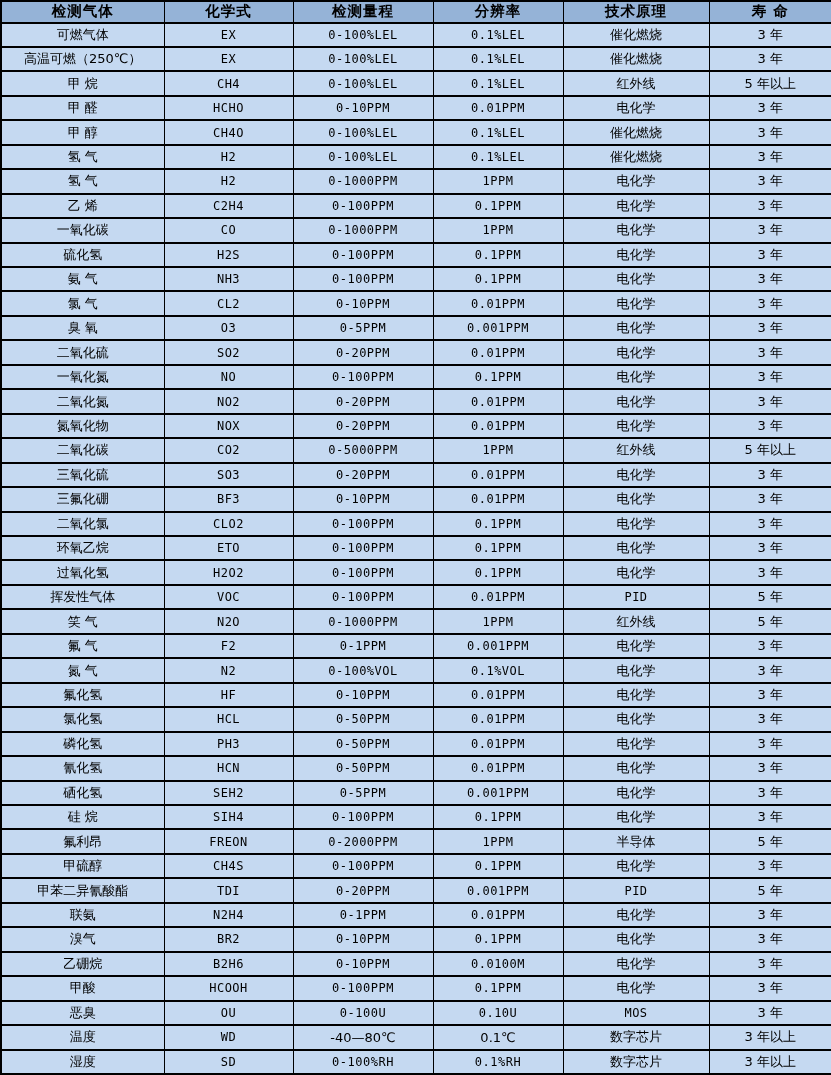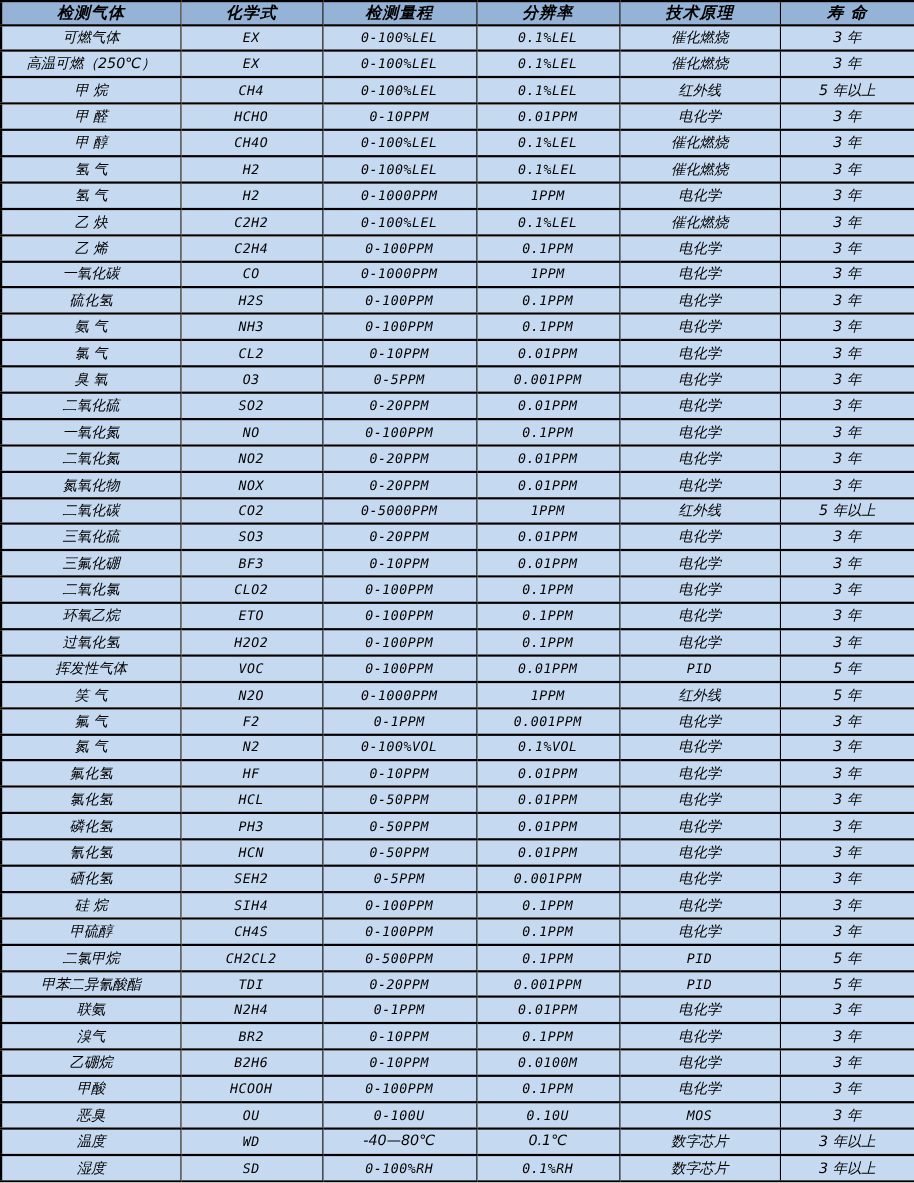--- a/index.html
+++ b/index.html
@@ -7,21 +7,20 @@
     padding: 0;
     background: #ffffff;
     width: 831px;
     height: 1075px;
     font-family: "DejaVu Sans", sans-serif;
   }
   .sheet {
     width: 831px;
     height: 1075px;
     box-sizing: border-box;
-    font-style: italic;
   }
   table.gas-table {
     border-collapse: collapse;
     table-layout: fixed;
     width: 831px;
     height: 1075px;
     box-sizing: border-box;
     border: 2px solid #000000;
   }
   table.gas-table th,
@@ -132,28 +131,20 @@
         </tr>
         <tr>
           <td>氢 气</td>
           <td class="mono">H2</td>
           <td class="mono">0-1000PPM</td>
           <td class="mono">1PPM</td>
           <td>电化学</td>
           <td>3 年</td>
         </tr>
         <tr>
-          <td>乙 炔</td>
-          <td class="mono">C2H2</td>
-          <td class="mono">0-100%LEL</td>
-          <td class="mono">0.1%LEL</td>
-          <td>催化燃烧</td>
-          <td>3 年</td>
-        </tr>
-        <tr>
           <td>乙 烯</td>
           <td class="mono">C2H4</td>
           <td class="mono">0-100PPM</td>
           <td class="mono">0.1PPM</td>
           <td>电化学</td>
           <td>3 年</td>
         </tr>
         <tr>
           <td>一氧化碳</td>
           <td class="mono">CO</td>
@@ -348,34 +339,34 @@
         </tr>
         <tr>
           <td>硅 烷</td>
           <td class="mono">SIH4</td>
           <td class="mono">0-100PPM</td>
           <td class="mono">0.1PPM</td>
           <td>电化学</td>
           <td>3 年</td>
         </tr>
         <tr>
+          <td>氟利昂</td>
+          <td class="mono">FREON</td>
+          <td class="mono">0-2000PPM</td>
+          <td class="mono">1PPM</td>
+          <td>半导体</td>
+          <td>5 年</td>
+        </tr>
+        <tr>
           <td>甲硫醇</td>
           <td class="mono">CH4S</td>
           <td class="mono">0-100PPM</td>
           <td class="mono">0.1PPM</td>
           <td>电化学</td>
           <td>3 年</td>
-        </tr>
-        <tr>
-          <td>二氯甲烷</td>
-          <td class="mono">CH2CL2</td>
-          <td class="mono">0-500PPM</td>
-          <td class="mono">0.1PPM</td>
-          <td class="mono">PID</td>
-          <td>5 年</td>
         </tr>
         <tr>
           <td>甲苯二异氰酸酯</td>
           <td class="mono">TDI</td>
           <td class="mono">0-20PPM</td>
           <td class="mono">0.001PPM</td>
           <td class="mono">PID</td>
           <td>5 年</td>
         </tr>
         <tr>

